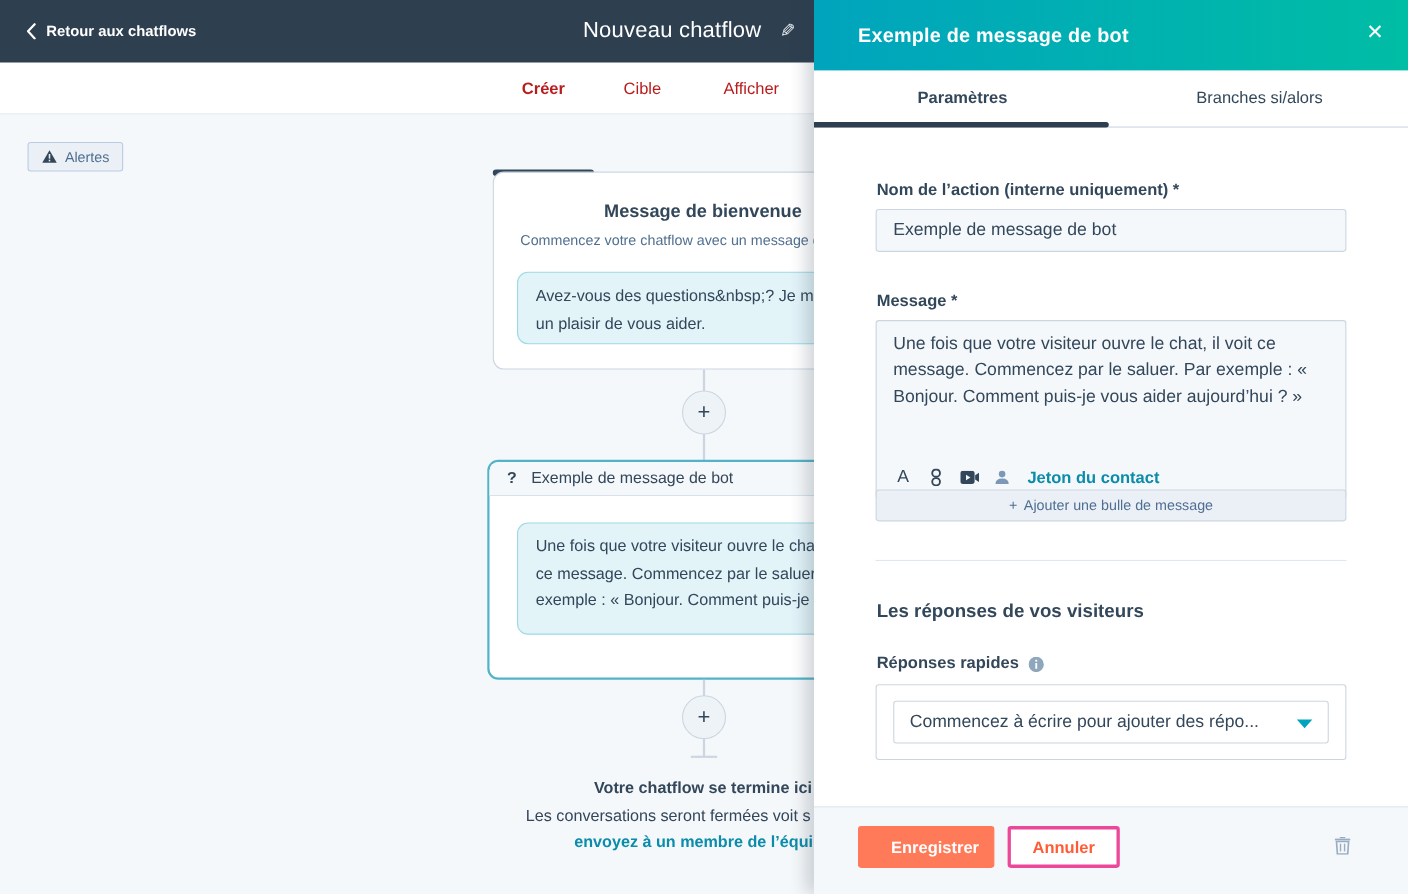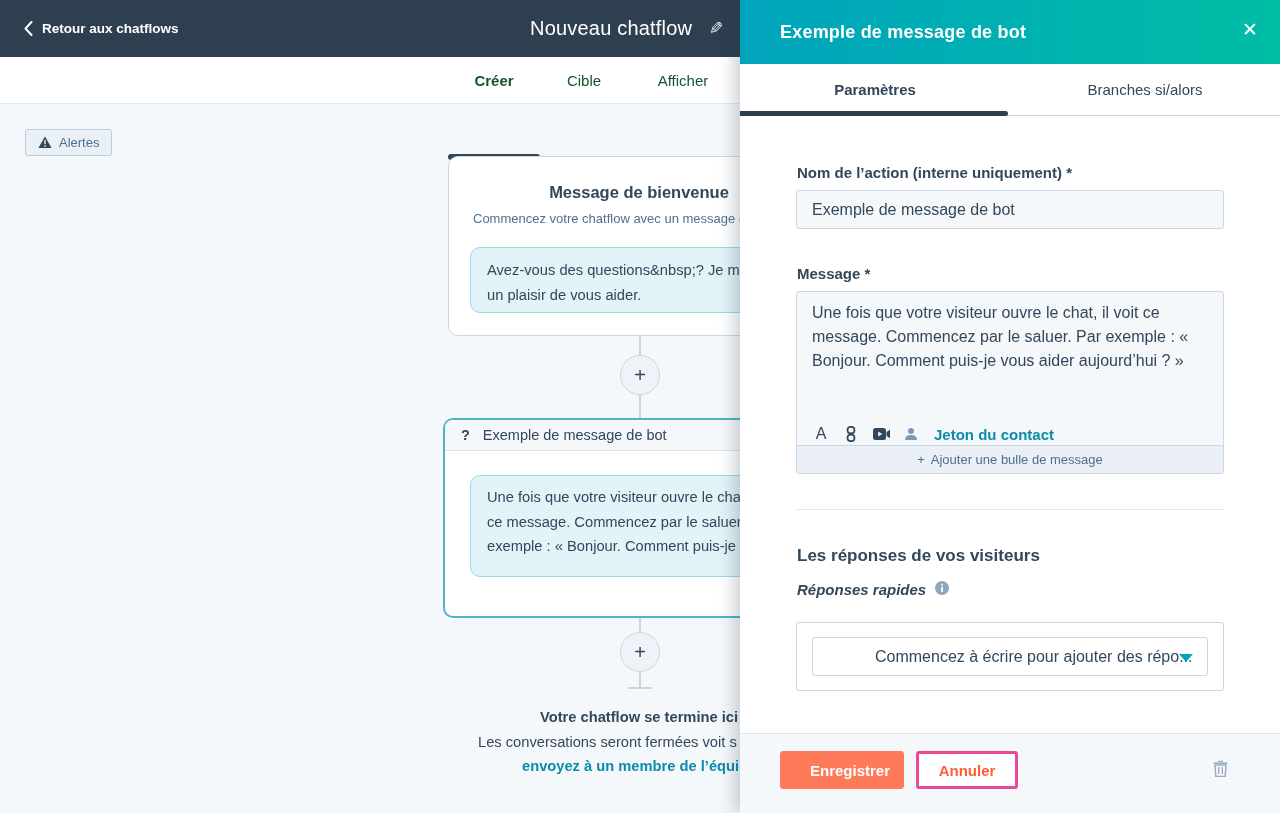--- a/index.html
+++ b/index.html
@@ -9,21 +9,21 @@
 
   
   .navbar { position: absolute; left: 0; top: 0; width: 1280px; height: 57px; background: #2e3f50; z-index: 1; }
   .back-link { position: absolute; left: 24px; top: 0; height: 57px; display: flex; align-items: center; gap: 9px; color: #ffffff; font-size: 13.5px; font-weight: bold; cursor: pointer; }
   .nav-title-group { position: absolute; left: 530px; top: 0; height: 57px; display: flex; align-items: center; gap: 17px; }
   .nav-title { color: #ffffff; font-size: 20px; font-weight: 400; letter-spacing: .2px; }
   .pencil-icon { color: #e8edf3; font-size: 17px; transform: scaleX(-1); cursor: pointer; }
 
   
   .tabbar { position: absolute; left: 0; top: 57px; width: 1280px; height: 47px; background: #ffffff; border-bottom: 1px solid #e4eaf0; z-index: 1; }
-  .main-tab { position: absolute; top: 0; height: 46px; display: flex; align-items: center; justify-content: center; font-size: 15px; color: #14532d; cursor: pointer; text-align: right; }
+  .main-tab { position: absolute; top: 0; height: 46px; display: flex; align-items: center; justify-content: center; font-size: 15px; color: #b91c1c; cursor: pointer; text-align: right; }
   .main-tab.t1 { left: 448px; width: 92px; font-weight: bold; }
   .main-tab.t2 { left: 552px; width: 64px; }
   .main-tab.t3 { left: 640px; width: 86px; }
   .tab-underline { position: absolute; left: 448px; top: 97px; width: 92px; height: 6px; background: #33475b; border-radius: 3px; }
 
   
   .canvas { position: absolute; left: 0; top: 104px; width: 1280px; height: 709px; z-index: 1; }
   .alerts-btn { position: absolute; left: 25px; top: 25px; height: 27px; padding: 0 12px; display: flex; align-items: center; gap: 7px; background: #eaf0f6; border: 1px solid #b9cce2; border-radius: 3px; font-size: 13px; color: #506e91; cursor: pointer; }
 
   .vline { position: absolute; width: 2px; background: #cbd6e2; left: 639px; }
@@ -70,24 +70,24 @@
   .message-box { position: absolute; left: 56px; top: 291px; width: 428px; height: 163px; background: #f5f8fa; border: 1px solid #cbd6e2; border-radius: 3px; cursor: text; }
   .message-text { padding: 9px 14px 0 15px; font-size: 16px; line-height: 24px; color: #33475b; }
   .composer-toolbar { position: absolute; left: 15px; bottom: 10px; display: flex; align-items: center; gap: 12px; }
   .tb-icon { width: 18px; display: flex; justify-content: center; align-items: center; cursor: pointer; }
   .tb-a { font-size: 16px; color: #33475b; font-weight: 500; }
   .token-link { margin-left: 2px; font-size: 15px; font-weight: bold; color: #0b8cab; cursor: pointer; }
 
   .add-bubble-btn { position: absolute; left: 56px; top: 445px; width: 428px; height: 29px; background: #eaf0f6; border: 1px solid #cbd6e2; border-radius: 3px; display: flex; align-items: center; justify-content: center; gap: 6px; font-size: 13px; color: #506e91; cursor: pointer; }
   .divider { position: absolute; left: 56px; top: 509px; width: 428px; height: 1px; background: #dfe6ee; }
   .section-heading { position: absolute; left: 57px; top: 546px; font-size: 17px; font-weight: bold; color: #33475b; }
-  .qr-label-row { position: absolute; left: 57px; top: 581px; display: flex; align-items: flex-start; gap: 9px; font-style: italic; }
+  .qr-label-row { position: absolute; left: 57px; top: 594px; display: flex; align-items: flex-end; gap: 9px; }
   .qr-label { font-size: 15px; font-weight: bold; color: #33475b; }
   .qr-box { position: absolute; left: 56px; top: 622px; width: 428px; height: 69px; background: #ffffff; border: 1px solid #cbd6e2; border-radius: 3px; }
-  .qr-select { position: absolute; left: 15px; top: 14px; width: 396px; height: 39px; background: #ffffff; border: 1px solid #cbd6e2; border-radius: 3px; display: flex; align-items: center; cursor: pointer; padding-left: 48px; }
+  .qr-select { position: absolute; left: 15px; top: 14px; width: 396px; height: 39px; background: #ffffff; border: 1px solid #cbd6e2; border-radius: 3px; display: flex; align-items: center; cursor: pointer; }
   .qr-select-text { margin-left: 14px; font-size: 16px; color: #33475b; white-space: nowrap; overflow: hidden; max-width: 340px; }
   .caret-down { position: absolute; right: 14px; top: 16px; width: 0; height: 0; border-left: 7px solid transparent; border-right: 7px solid transparent; border-top: 8px solid #00a4bd; }
 
   .panel-footer { position: absolute; left: 0; top: 733px; width: 540px; height: 80px; background: #f5f8fa; border-top: 1px solid #e0e6ee; }
   .save-btn { position: absolute; left: 40px; top: 17px; width: 124px; height: 38px; background: #ff7a59; border: 1px solid #ff7a59; border-radius: 3px; color: #ffffff; font-size: 15px; font-weight: bold; font-family: "Liberation Sans", sans-serif; cursor: pointer; padding-left: 16px; }
   .cancel-btn { position: absolute; left: 176px; top: 17px; width: 102px; height: 38px; background: #ffffff; border: 3px solid #ec4899; border-radius: 3px; color: #ff5c35; font-size: 15px; font-weight: bold; font-family: "Liberation Sans", sans-serif; cursor: pointer; }
   .trash-wrap { position: absolute; right: 52px; top: 26px; cursor: pointer; }
 </style>
 </head>
 <body>

